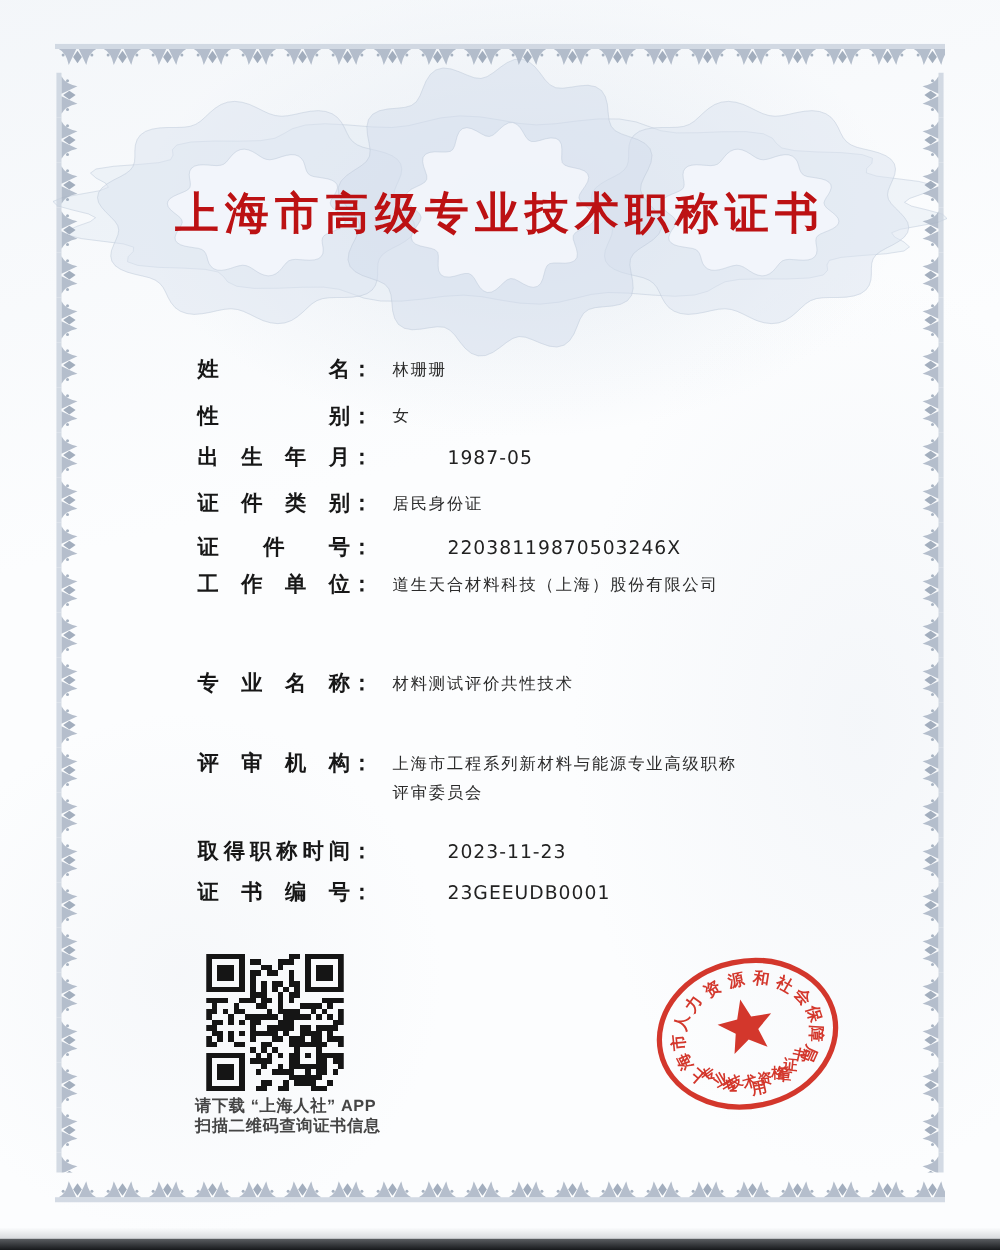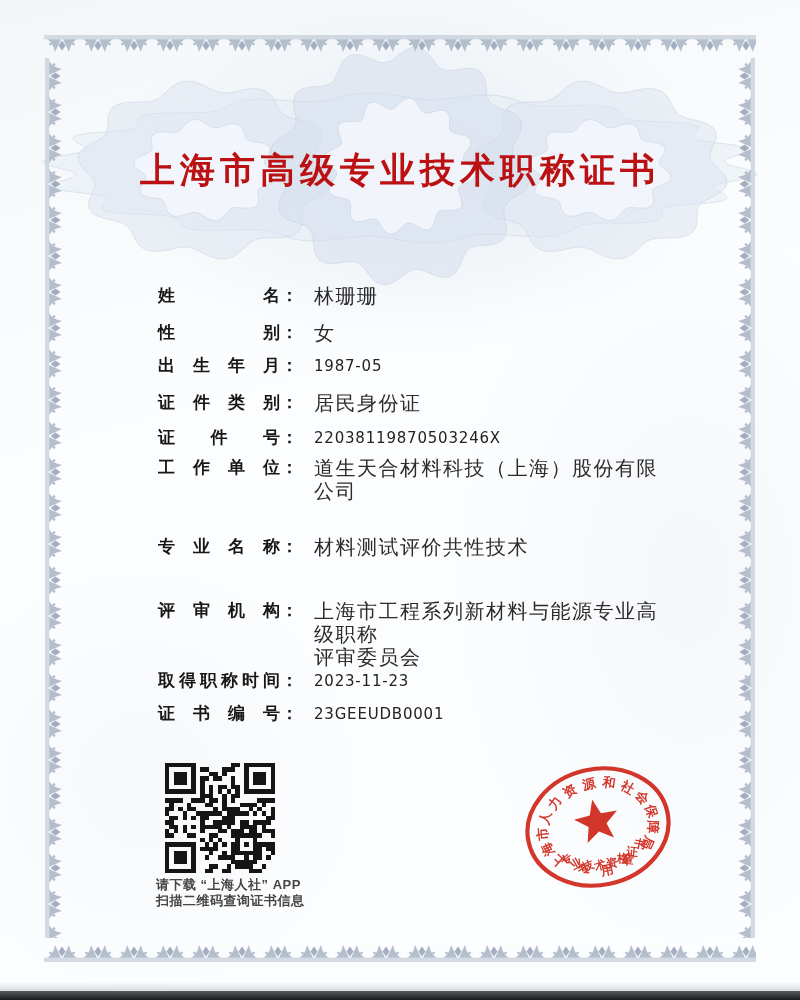--- a/index.html
+++ b/index.html
@@ -26,26 +26,26 @@
   }
   .row{position:absolute;left:158px;white-space:nowrap;}
   .flabel{
     display:inline-block;width:122px;font-size:17px;font-weight:700;color:#171717;
     text-align:justify;text-align-last:justify;vertical-align:top;line-height:22px;
   }
   .fcolon{font-size:17px;font-weight:700;color:#171717;margin:0 16px 0 1px;vertical-align:top;line-height:22px;}
   .fvalue{
     display:inline-block;max-width:348px;vertical-align:top;
     font-family:"DejaVu Serif","Liberation Serif",serif;
-    font-size:20px;letter-spacing:1.5px;color:#2b2b2b;line-height:23px;
+    font-size:13px;letter-spacing:1.5px;color:#2b2b2b;line-height:23px;
     white-space:pre-wrap;
   }
   .fvalue.latin{
     font-family:"DejaVu Sans","Liberation Sans",sans-serif;
-    font-size:15px;letter-spacing:.8px;color:#222;font-weight:500;line-height:22px;
+    font-size:15px;letter-spacing:.8px;color:#222;font-weight:500;line-height:22px;margin-left:44px;
   }
   .qr{position:absolute;left:165px;top:763px;width:110px;height:110px;}
   .qr-caption{position:absolute;left:156px;top:877px;font-size:13px;font-weight:700;color:#454545;line-height:15.5px;letter-spacing:.5px;}
   .seal-host{position:absolute;left:508px;top:752px;width:180px;height:150px;}
   .seal-overlay{
     position:absolute;left:548px;top:854px;font-size:24px;font-weight:700;color:#101010;
     letter-spacing:1px;white-space:nowrap;
     text-shadow:0 0 3px #fff,0 0 5px #fff,1px 1px 2px #fff;
   }
   .photo-edge{position:absolute;left:0;top:991px;width:800px;height:9px;

